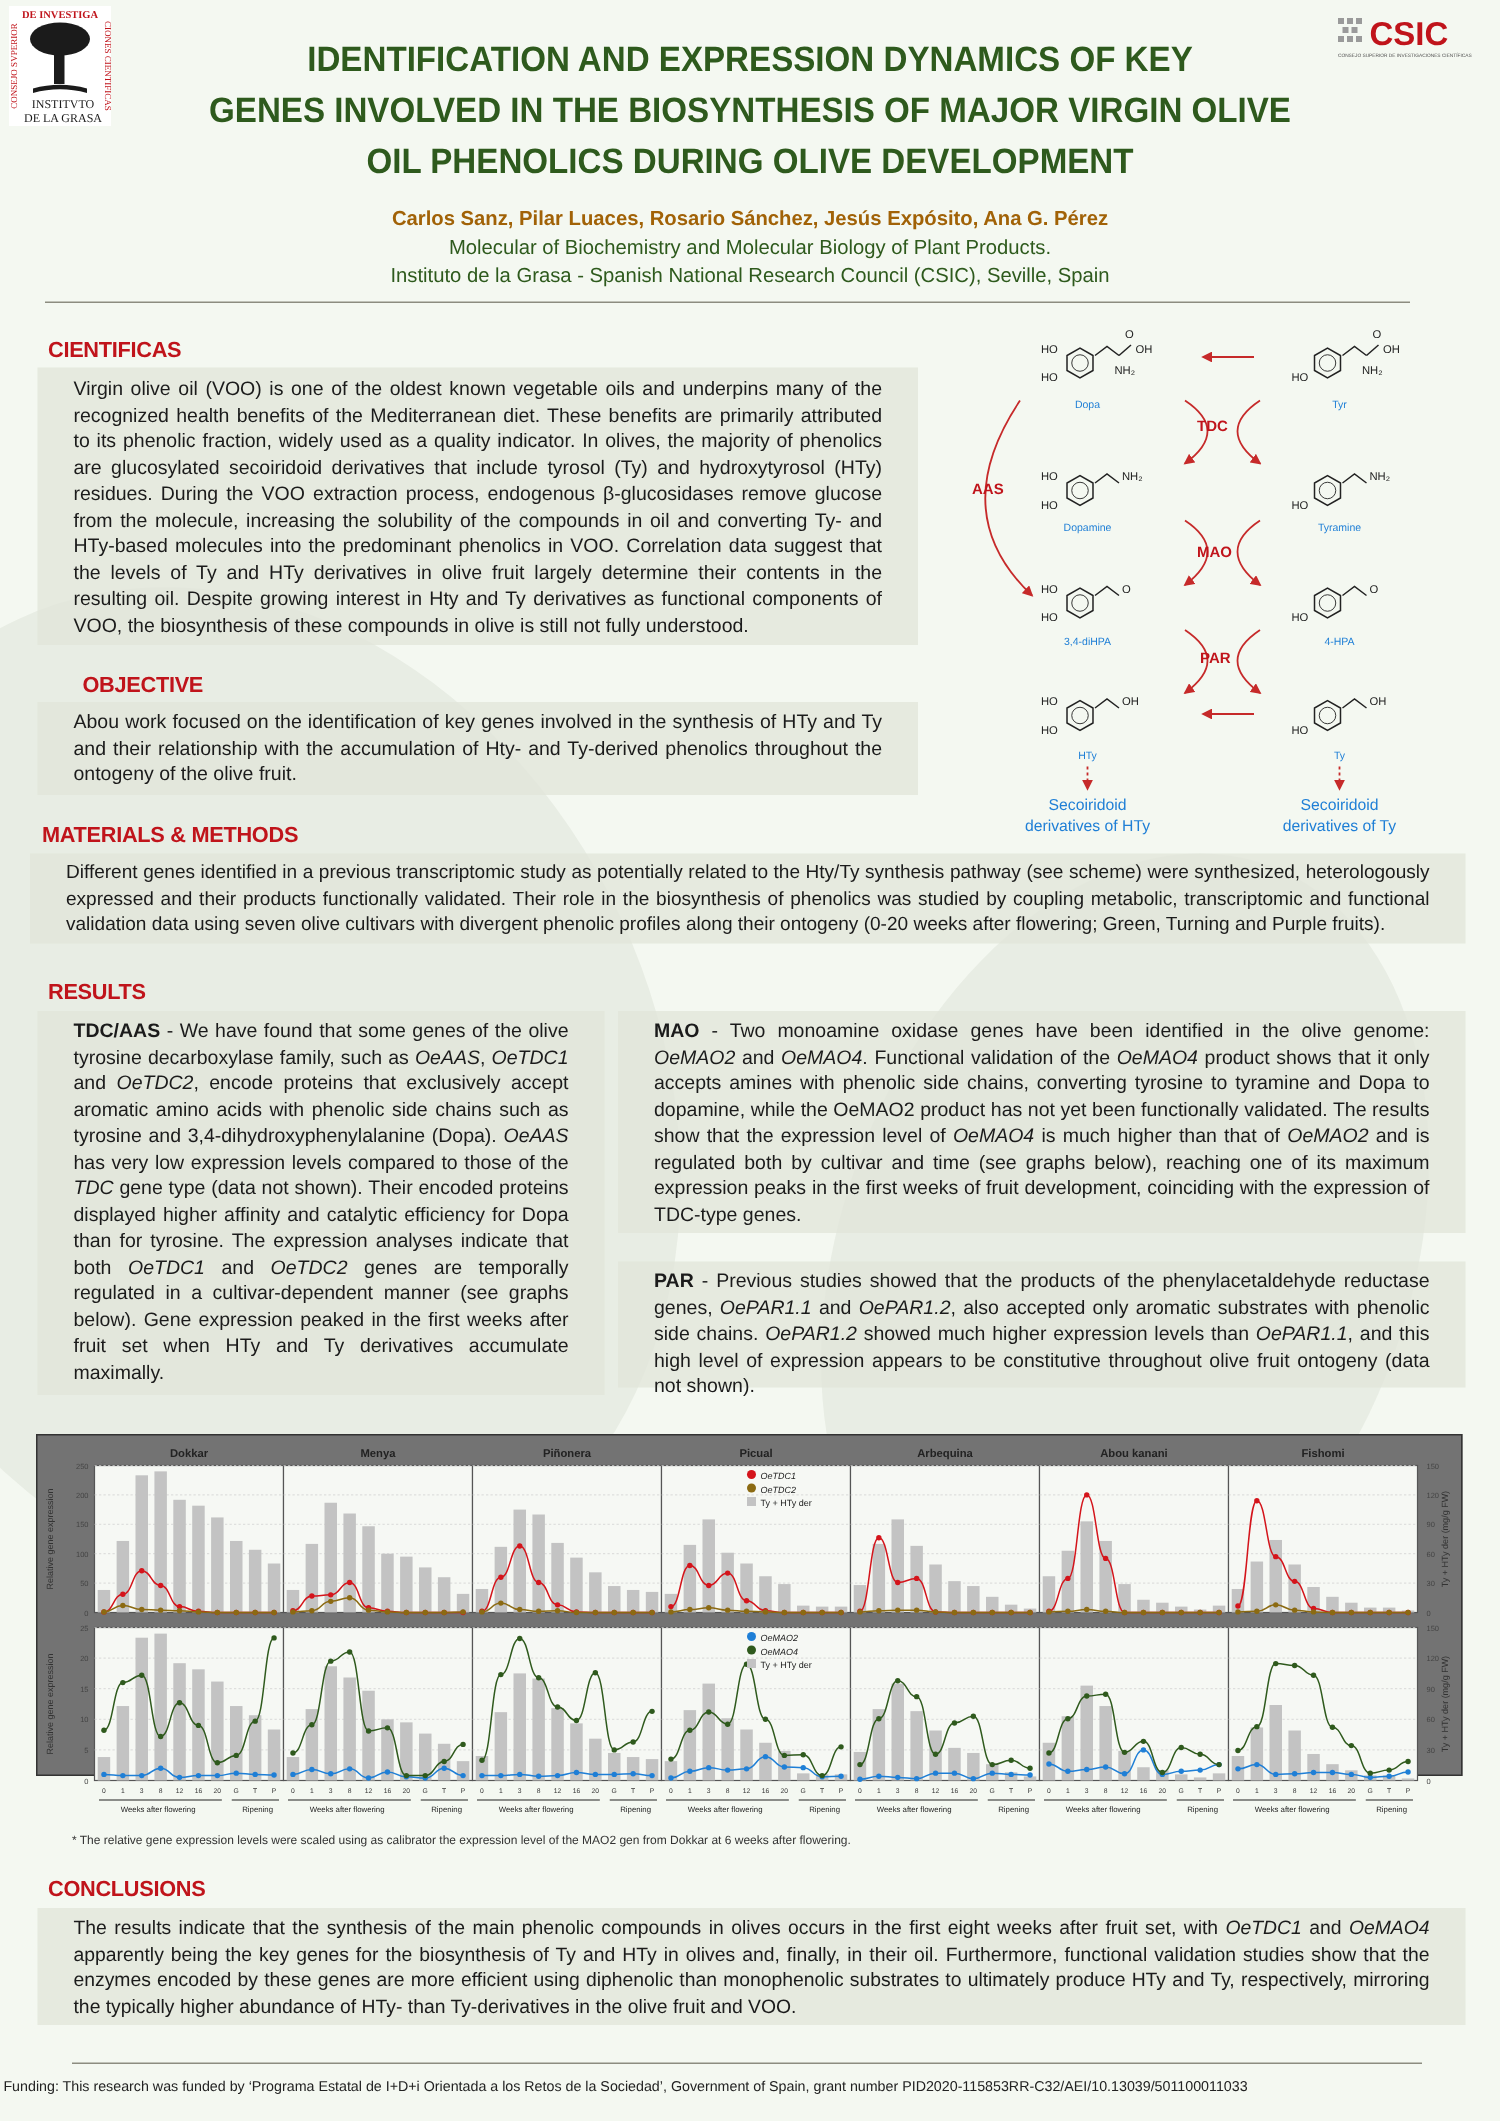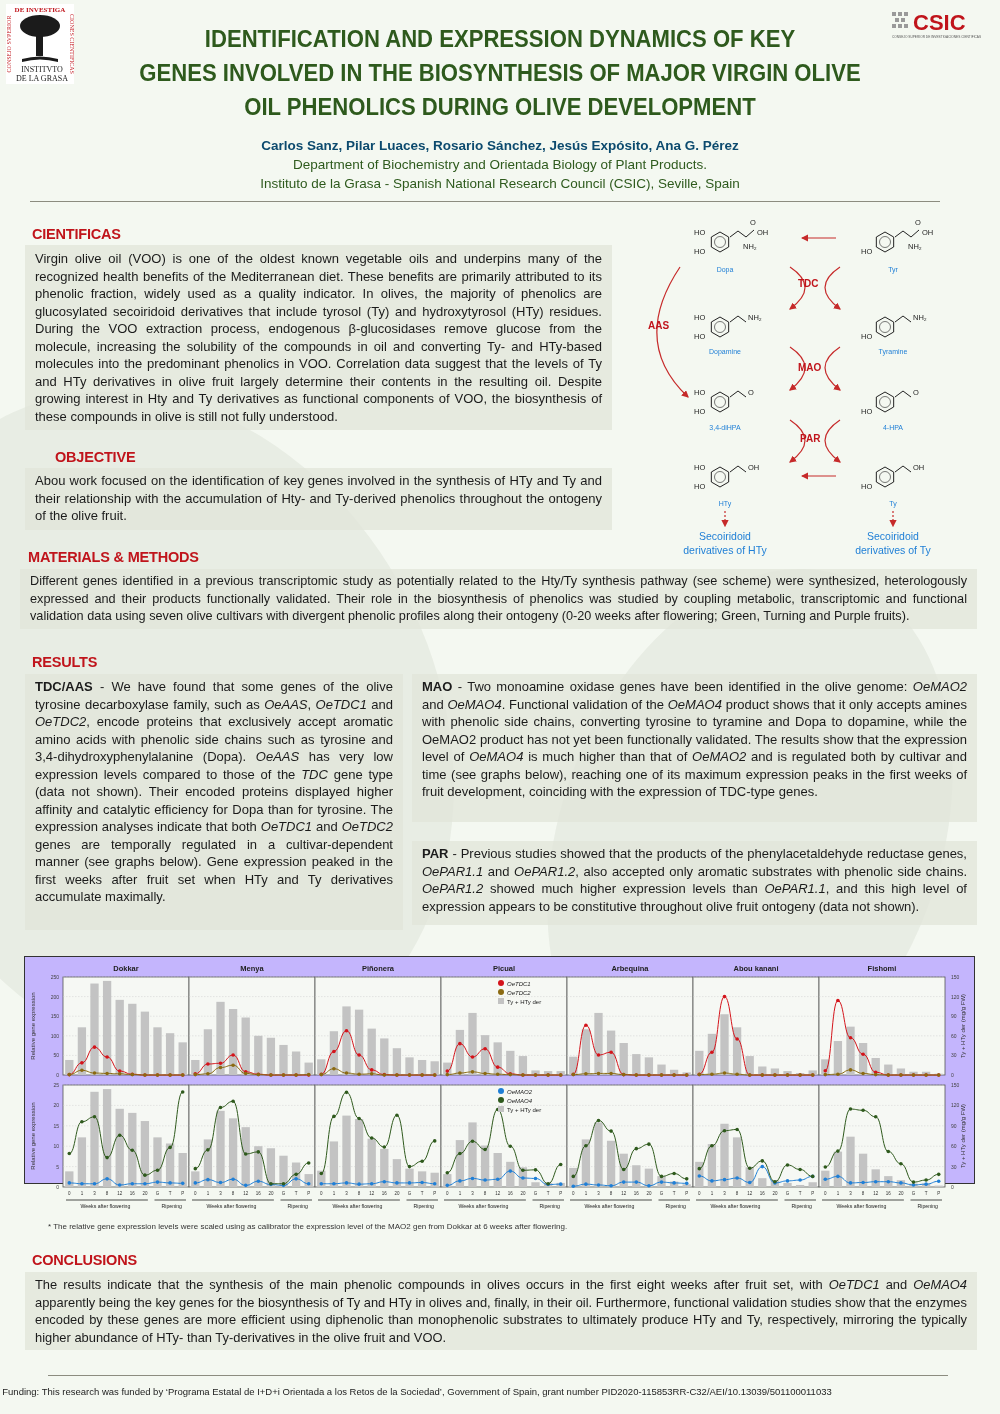--- a/index.html
+++ b/index.html
@@ -13,29 +13,29 @@
   }
   .bg-leaf { position: absolute; border-radius: 50%; background: rgba(200,210,195,0.28); pointer-events: none; }
   .logo-left { position: absolute; left: 6px; top: 4px; width: 68px; height: 80px; }
   .logo-right { position: absolute; left: 890px; top: 8px; width: 108px; height: 32px; }
   .title {
     position: absolute; left: 110px; width: 780px; top: 22px;
     text-align: center; color: #2e5a1d; font-weight: bold; font-size: 23.5px; line-height: 34px;
     transform: scaleX(0.94); transform-origin: center top;
   }
   .authors { position: absolute; left: 110px; width: 780px; top: 136px; text-align: center; font-size: 13.5px; line-height: 19px; }
-  .authors .names { font-weight: bold; color: #0c4a6e; }
+  .authors .names { font-weight: bold; color: #a16207; }
   .authors .dept { color: #2e5a1d; }
   .rule { position: absolute; left: 30px; width: 910px; height: 1px; background: #8c8c80; }
   .sec-h { position: absolute; color: #c0141b; font-weight: bold; font-size: 14.5px; letter-spacing: -0.2px; }
-  .box { position: absolute; background: rgba(226,229,218,0.78); font-size: 13px; line-height: 17.5px; padding: 4px 10px; text-align: justify; }
+  .box { position: absolute; background: rgba(226,229,218,0.78); font-size: 13px; line-height: 17.5px; padding: 4px 24px; text-align: justify; }
   .box b { font-weight: bold; }
   .box i { font-style: italic; }
   .scheme { position: absolute; left: 640px; top: 212px; width: 340px; height: 350px; }
-  .chart-frame { position: absolute; left: 24px; top: 956px; width: 951px; height: 228px; border: 1px solid #333; background: #c4b5fd; }
+  .chart-frame { position: absolute; left: 24px; top: 956px; width: 951px; height: 228px; border: 1px solid #333; background: #737373; }
   .footnote { position: absolute; left: 48px; top: 1222px; font-size: 8px; color: #333; }
   .funding { position: absolute; left: 0; width: 834px; top: 1386px; text-align: center; font-size: 9.5px; color: #222; }
 </style>
 </head>
 <body>
 
 <div class="bg-leaf" style="left:-120px; top:380px; width:560px; height:700px; transform:rotate(-25deg);"></div>
 <div class="bg-leaf" style="left:560px; top:560px; width:380px; height:560px; transform:rotate(20deg);"></div>
 
 <svg class="logo-left" viewBox="0 0 68 80">
@@ -67,21 +67,21 @@
   <text x="2" y="30" font-size="3.2" fill="#555" font-family="Liberation Sans, sans-serif">CONSEJO SUPERIOR DE INVESTIGACIONES CIENTÍFICAS</text>
 </svg>
 
 <div class="title">
   <div>IDENTIFICATION AND EXPRESSION DYNAMICS OF KEY</div>
   <div>GENES INVOLVED IN THE BIOSYNTHESIS OF MAJOR VIRGIN OLIVE</div>
   <div>OIL PHENOLICS DURING OLIVE DEVELOPMENT</div>
 </div>
 <div class="authors">
   <div class="names">Carlos Sanz, Pilar Luaces, Rosario Sánchez, Jesús Expósito, Ana G. Pérez</div>
-  <div class="dept">Department of Biochemistry and Orientada Biology of Plant Products.</div>
+  <div class="dept">Molecular of Biochemistry and Molecular Biology of Plant Products.</div>
   <div class="dept">Instituto de la Grasa - Spanish National Research Council (CSIC), Seville, Spain</div>
 </div>
 <div class="rule" style="top:201px;"></div>
 
 <div class="sec-h" style="left:32px; top:226px;">CIENTIFICAS</div>
 <div class="box" style="left:25px; top:245px; width:587px; height:185px; padding-top:5px;">Virgin olive oil (VOO) is one of the oldest known vegetable oils and underpins many of the recognized health benefits of the Mediterranean diet. These benefits are primarily attributed to its phenolic fraction, widely used as a quality indicator. In olives, the majority of phenolics are glucosylated secoiridoid derivatives that include tyrosol (Ty) and hydroxytyrosol (HTy) residues. During the VOO extraction process, endogenous β-glucosidases remove glucose from the molecule, increasing the solubility of the compounds in oil and converting Ty- and HTy-based molecules into the predominant phenolics in VOO. Correlation data suggest that the levels of Ty and HTy derivatives in olive fruit largely determine their contents in the resulting oil. Despite growing interest in Hty and Ty derivatives as functional components of VOO, the biosynthesis of these compounds in olive is still not fully understood.</div>
 
 <div class="sec-h" style="left:32px; top:449px;margin-left:23px;">OBJECTIVE</div>
 <div class="box" style="left:25px; top:468px; width:587px; height:62px;">Abou work focused on the identification of key genes involved in the synthesis of HTy and Ty and their relationship with the accumulation of Hty- and Ty-derived phenolics throughout the ontogeny of the olive fruit.</div>
 

